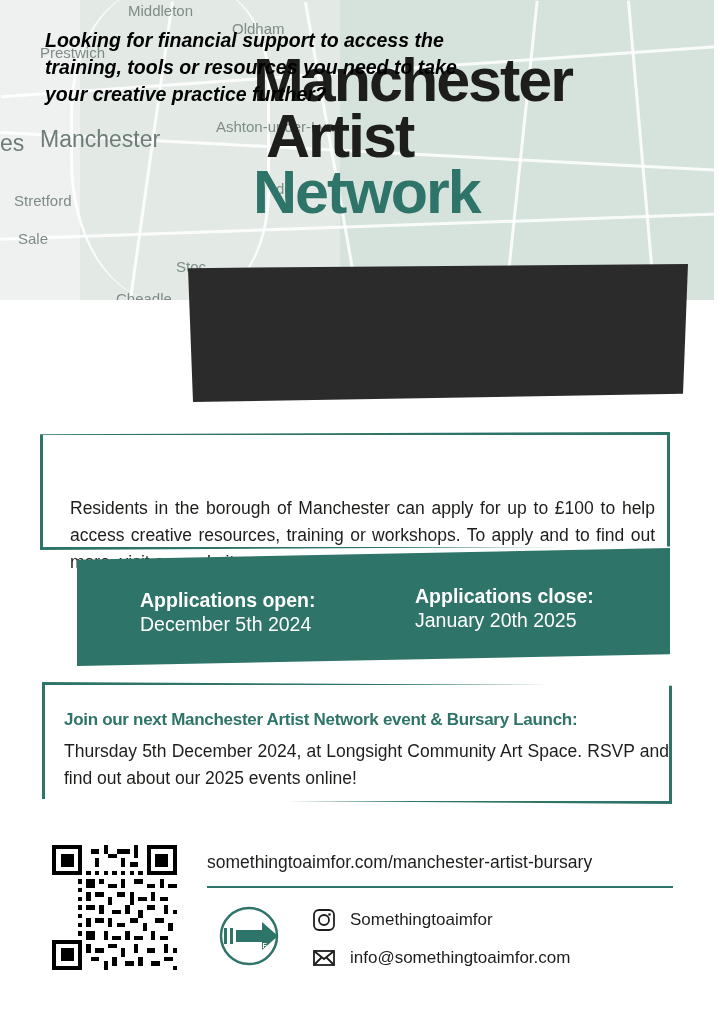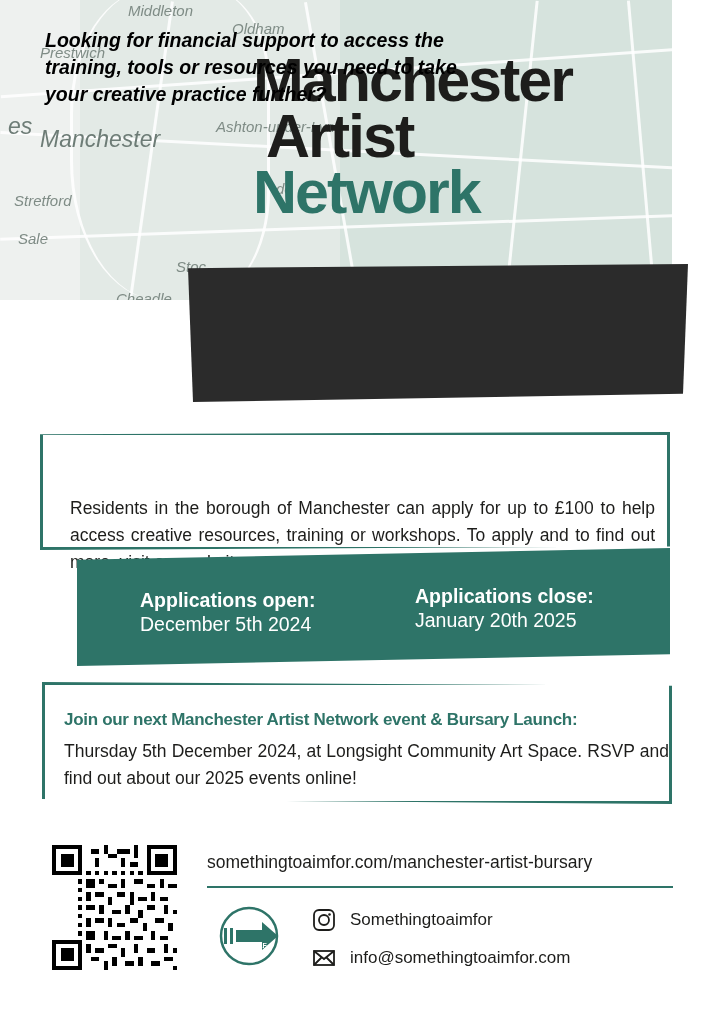--- a/index.html
+++ b/index.html
@@ -19,25 +19,24 @@
     width: 724px;
     height: 1023px;
     background: #ffffff;
     overflow: hidden;
   }
 
   
   .map-bg {
     position: absolute;
     left: 0; top: 0;
-    width: 672px;
+    width: 724px;
     height: 300px;
     background: #eef1ef;
     overflow: hidden;
-    font-style: italic;
   }
   .map-green-block {
     position: absolute;
     left: 300px; top: 0;
     width: 424px; height: 300px;
     background: #d6e3dd;
   }
   .map-green-block2 {
     position: absolute;
     left: 80px; top: 0;
@@ -233,21 +232,21 @@
     <div class="map-road" style="left:150px;top:0;width:3px;height:300px;transform:rotate(8deg)"></div>
     <div class="map-road" style="left:330px;top:0;width:3px;height:300px;transform:rotate(-10deg)"></div>
     <div class="map-road" style="left:520px;top:0;width:3px;height:300px;transform:rotate(6deg)"></div>
     <div class="map-road" style="left:640px;top:0;width:3px;height:300px;transform:rotate(-5deg)"></div>
     <div class="map-border"></div>
 
     <div id="map-labels">
         <div class="map-label mid" style="left: 128px; top: 2px;">Middleton</div>
         <div class="map-label mid" style="left: 232px; top: 20px;">Oldham</div>
         <div class="map-label mid" style="left: 40px; top: 44px;">Prestwich</div>
-        <div class="map-label big" style="left: 0px; top: 113px; padding-left: 8px;">es</div>
+        <div class="map-label big" style="left: 0px; top: 130px;">es</div>
         <div class="map-label big" style="left: 40px; top: 126px;">Manchester</div>
         <div class="map-label mid" style="left: 216px; top: 118px;">Ashton-under-Lyne</div>
         <div class="map-label mid" style="left: 14px; top: 192px;">Stretford</div>
         <div class="map-label mid" style="left: 276px; top: 180px;">de</div>
         <div class="map-label mid" style="left: 18px; top: 230px;">Sale</div>
         <div class="map-label mid" style="left: 176px; top: 258px;">Stoc</div>
         <div class="map-label mid" style="left: 116px; top: 290px;">Cheadle</div>
       </div>
   </div>
 

